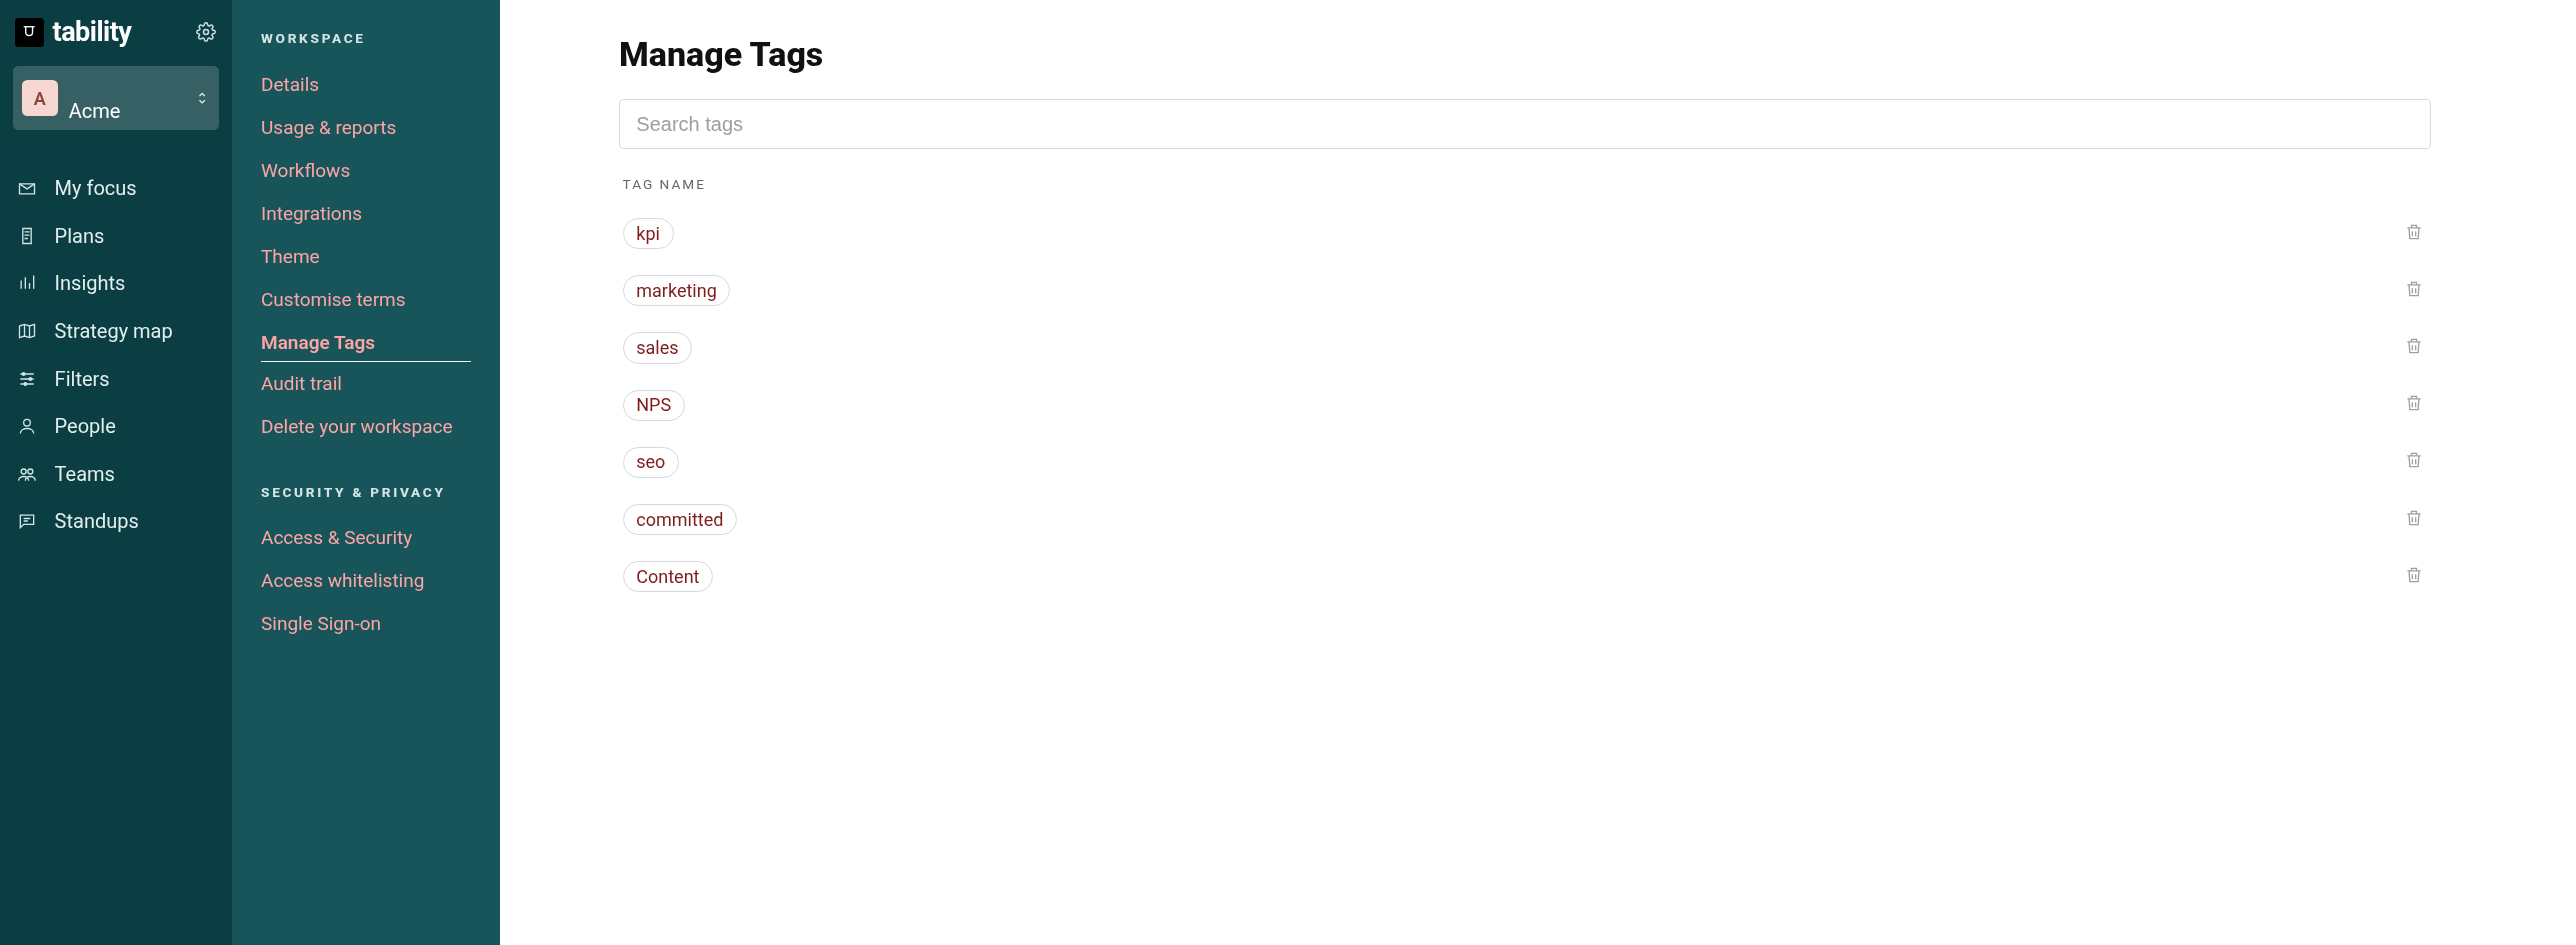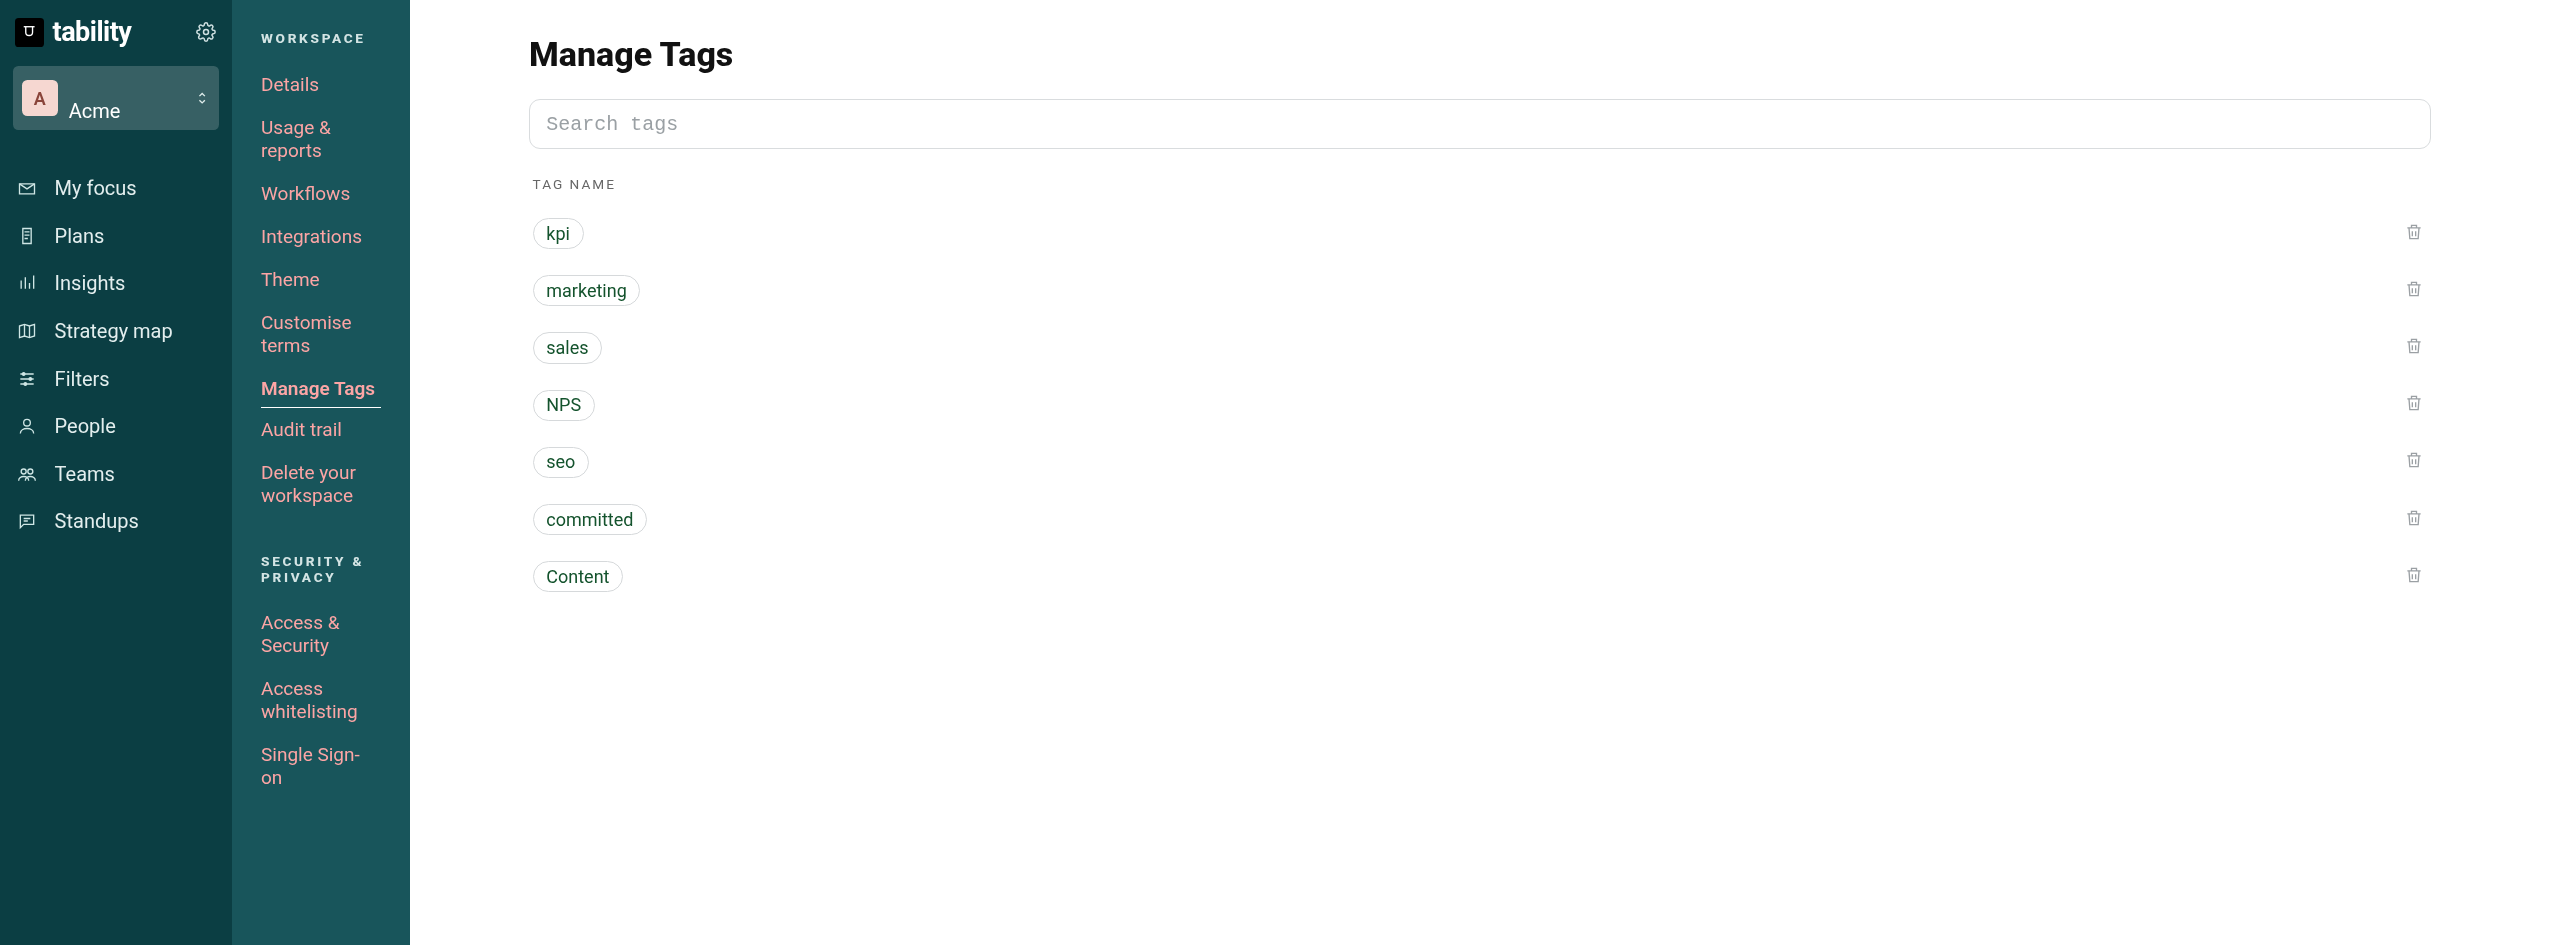--- a/index.html
+++ b/index.html
@@ -79,21 +79,21 @@
     padding: 11.8px 16.3px;
     color: #e3eeee;
     font-size: 20px;
     cursor: pointer;
   }
   .nav-icon { width: 22px; display:flex; align-items:center; justify-content:center; color:#cfe6e5; }
   .nav-icon svg { width: 20px; height: 20px; stroke: currentColor; fill: none; stroke-width: 1.6; }
 
   
   .nav-secondary {
-    width: 178px;
+    width: 268px;
     background: #18555b;
     color: #e8f3f3;
     padding: 25px 29px;
     flex-shrink: 0;
   }
   .sec-heading {
     font-size: 13.6px;
     font-weight: 800;
     letter-spacing: 2.7px;
     color: #d3e4e4;
@@ -122,25 +122,24 @@
   }
   .page-title {
     font-size: 34px;
     font-weight: 800;
     color: #111;
     margin-bottom: 25px;
   }
   .search {
     width: 100%;
     border: 1.4px solid #d9dcde;
-    border-radius: 11px;
+    border-radius: 4px;
     padding: 12.7px 16.3px;
     font-size: 20px;
     color: #333;
-    font-family: Liberation Mono, monospace;
   }
   .search::placeholder { color: #9aa0a4; }
 
   .col-header {
     font-size: 13.6px;
     font-weight: 400;
     letter-spacing: 2px;
     color: #666;
     margin: 27px 3.6px 12.7px;
   }
@@ -148,21 +147,21 @@
   .tag-row {
     display: flex;
     align-items: center;
     padding: 11px 3.6px;
   }
   .tag-pill {
     border: 1.4px solid #d6d9db;
     border-radius: 903px;
     padding: 3.6px 12.7px 4.5px;
     font-size: 18px;
-    color: #14532d;
+    color: #7f1d1d;
     background: #fff;
   }
   .spacer { flex: 1; }
   .del-btn {
     color: #9ba0a4;
     cursor: pointer;
     display:flex;
     padding: 3.6px;
   }
   .del-btn svg { width: 20px; height: 20px; stroke: currentColor; fill: none; stroke-width: 1.6; }

